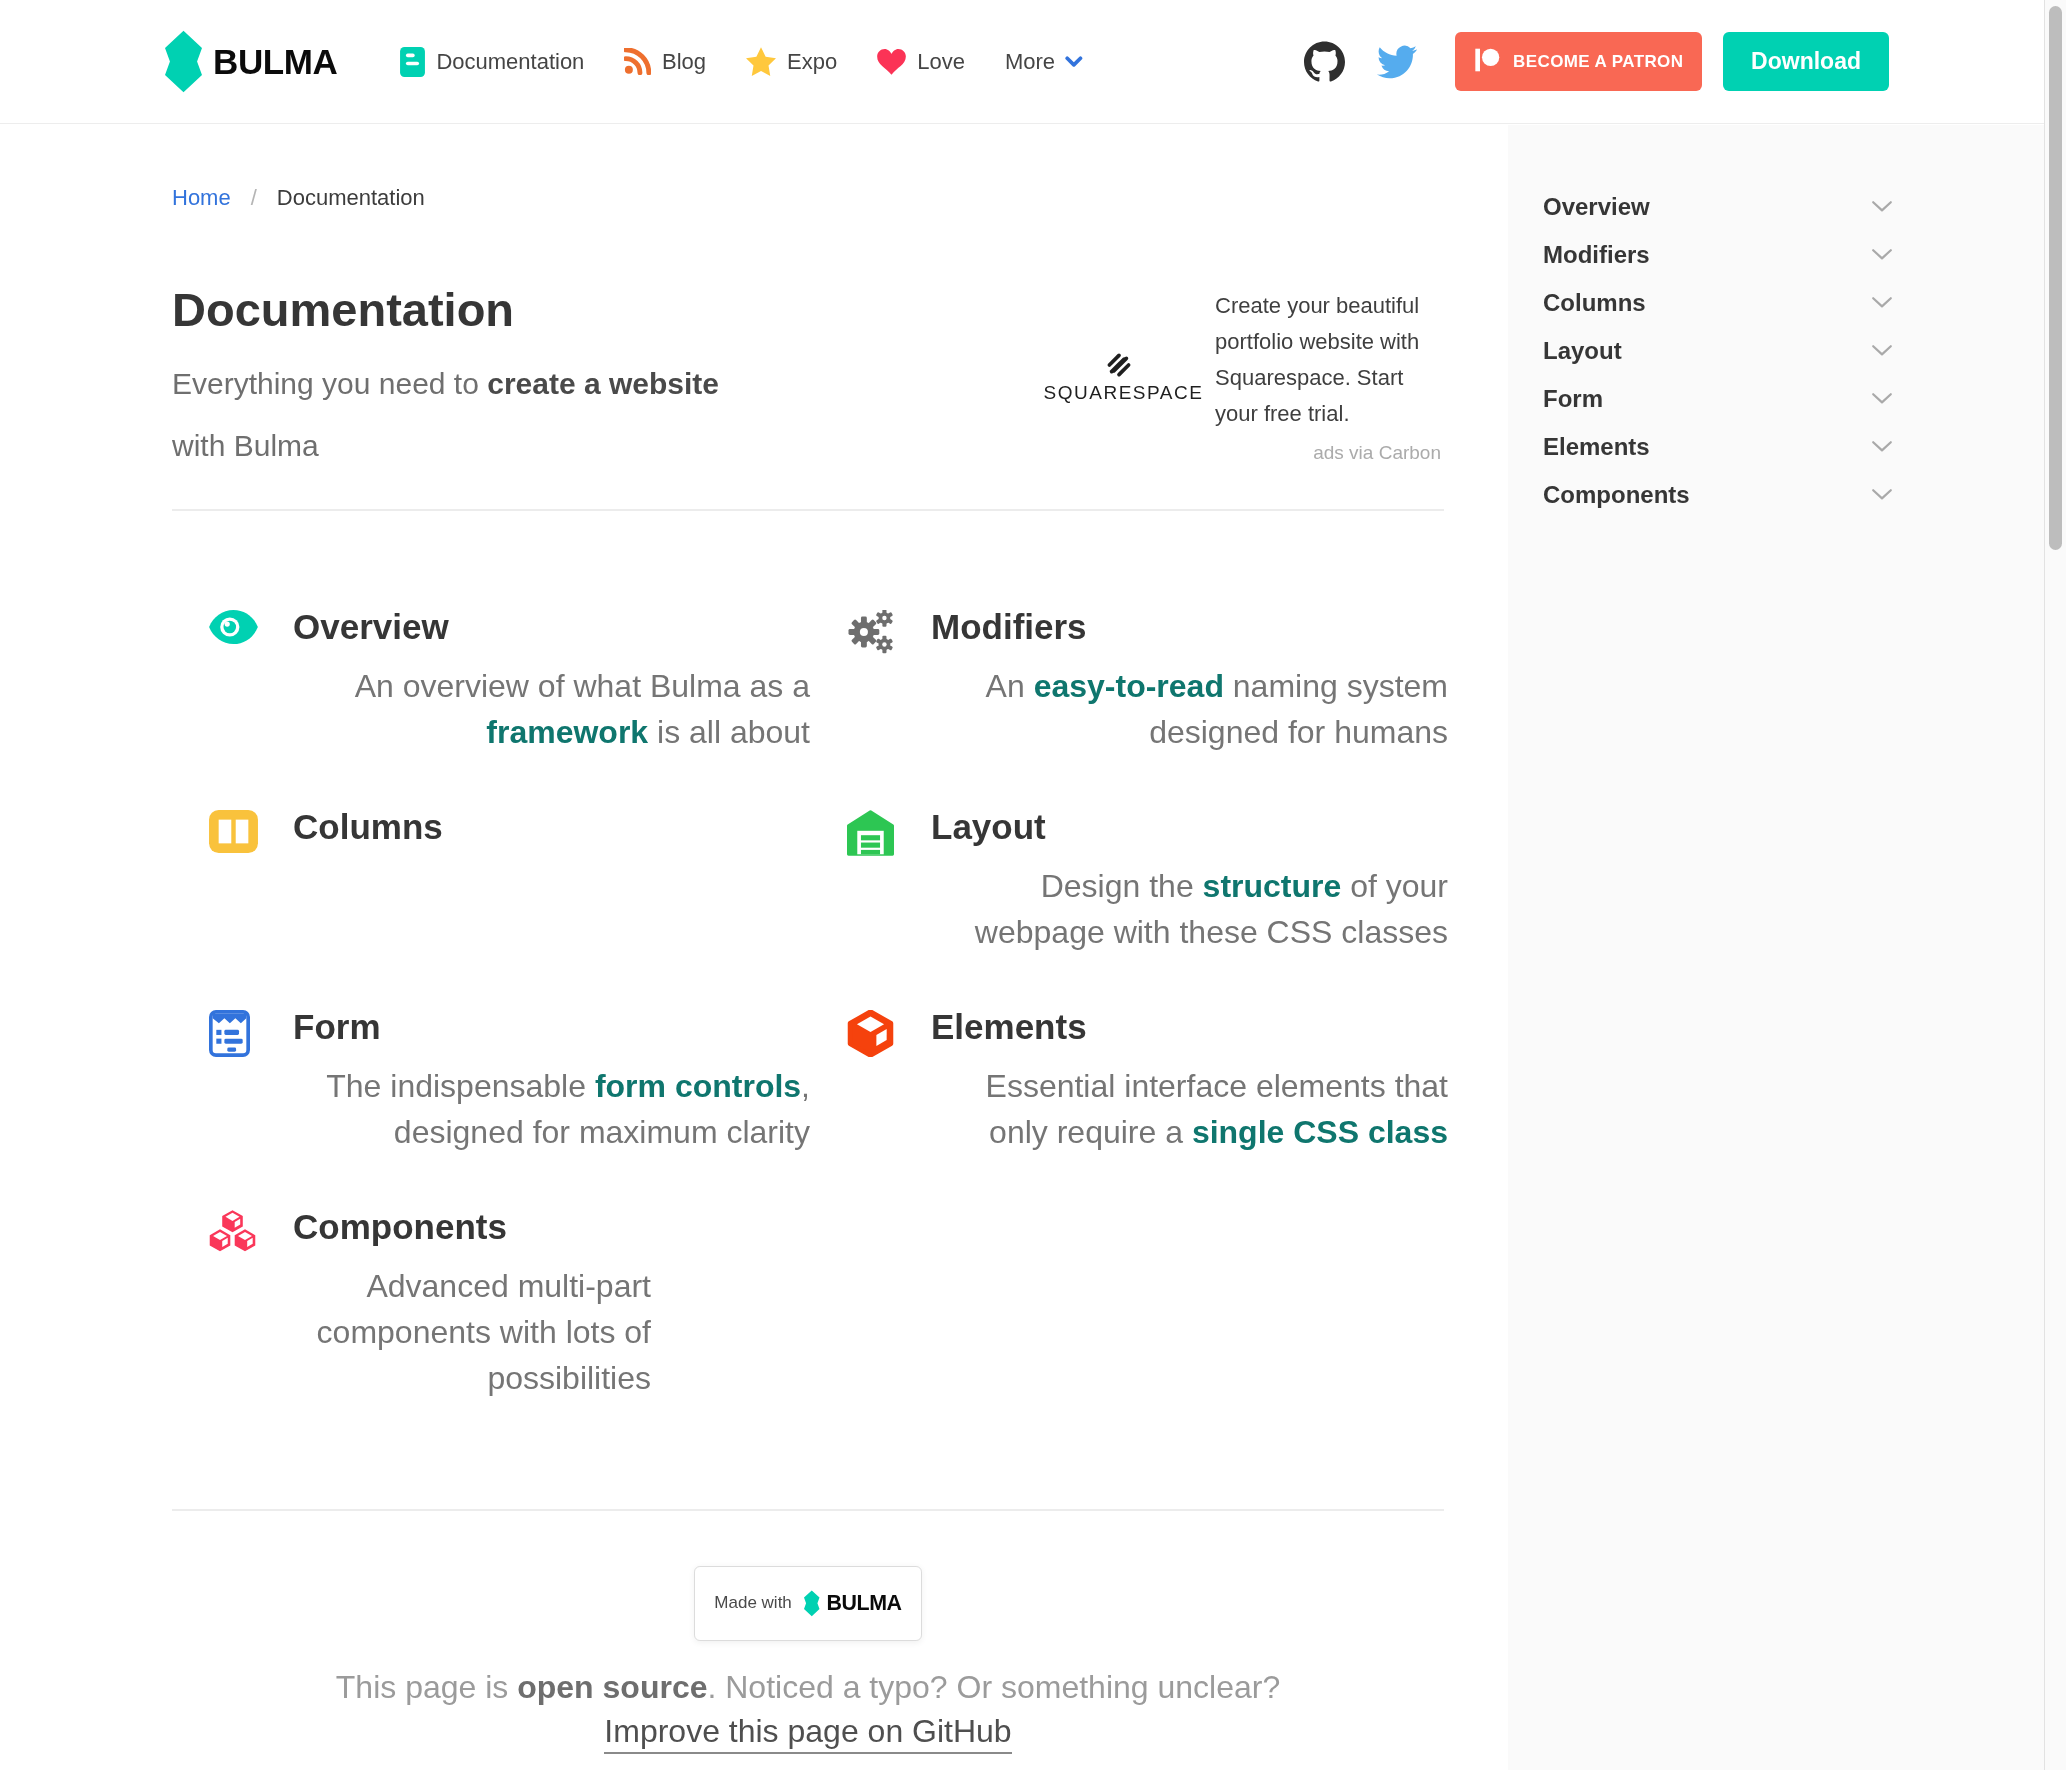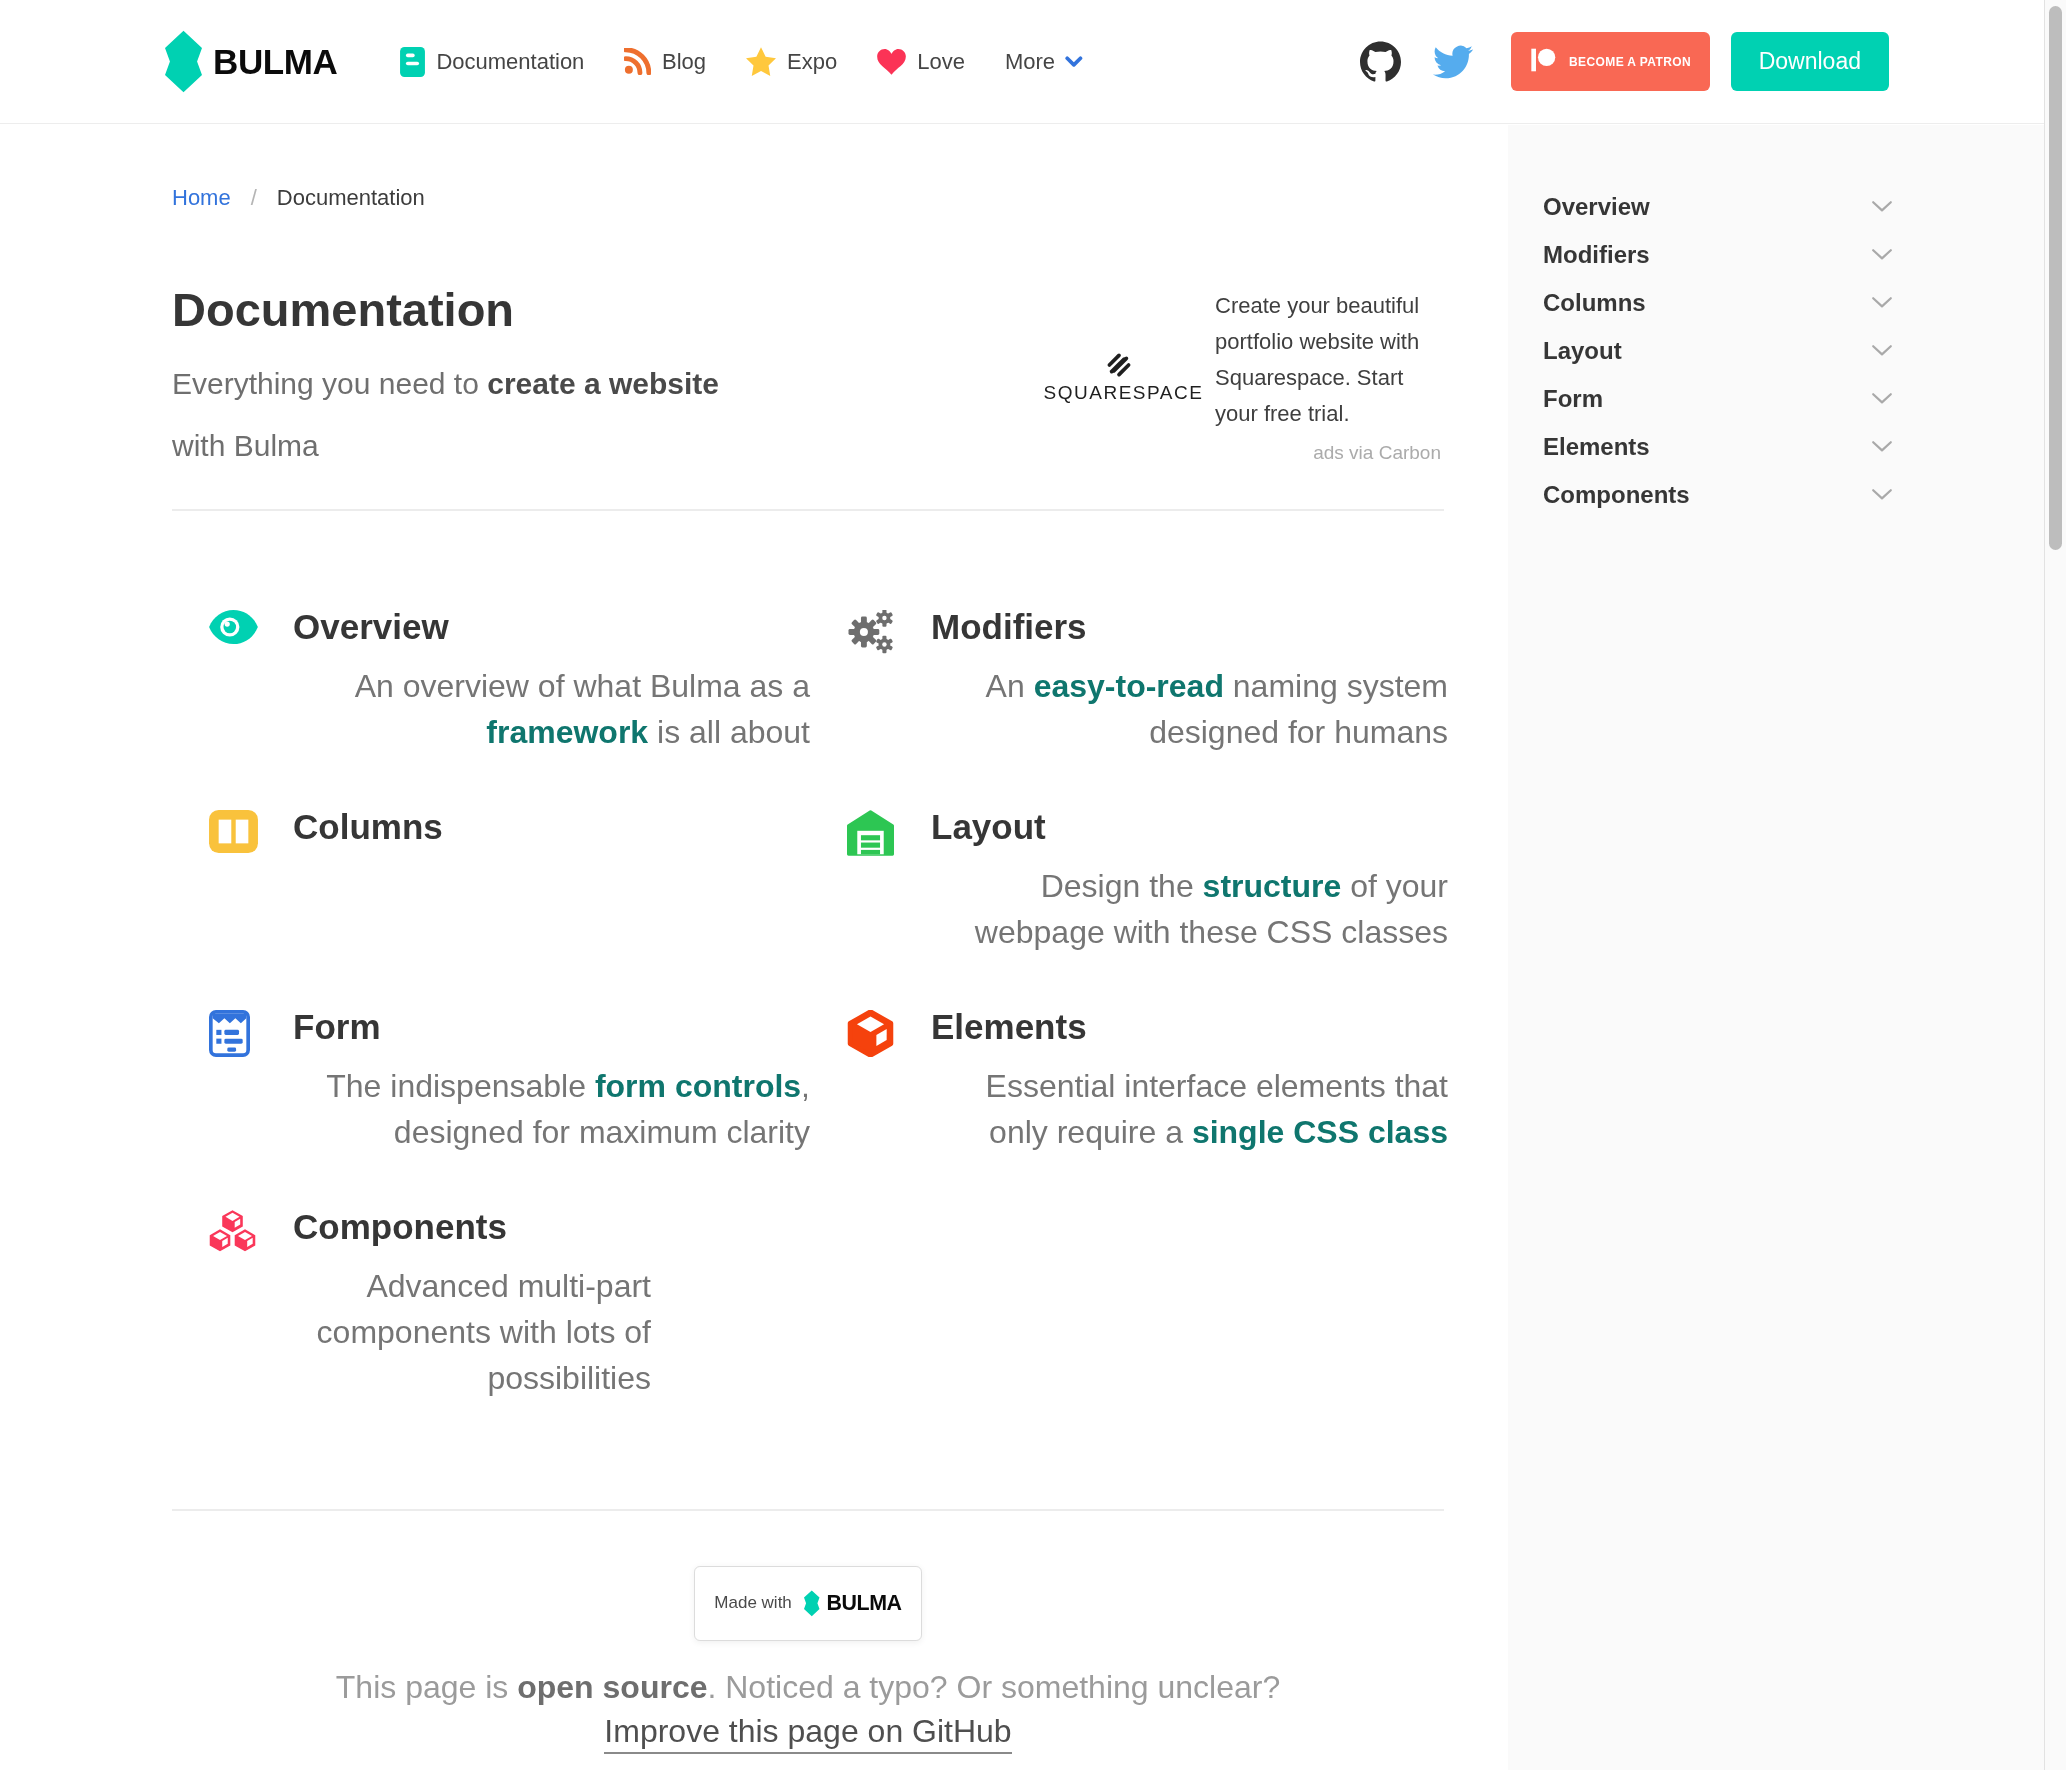--- a/index.html
+++ b/index.html
@@ -19,22 +19,22 @@
   .nav-item{display:flex;align-items:center;padding:0 20px;font-size:22px;color:#454545;cursor:pointer;white-space:nowrap;}
   .nav-item .ni{margin-right:11px;display:flex;align-items:center;}
   .more-chev{margin-left:10.3px;display:flex;align-items:center;}
   .nav-right{display:flex;align-items:center;}
   .icon-link{display:flex;align-items:center;cursor:pointer;}
   .gh{margin-right:32px;}
   .tw{margin-right:38px;}
   .btn{display:flex;align-items:center;justify-content:center;height:59px;border-radius:5.9px;
     color:#fff;cursor:pointer;box-sizing:border-box;}
   .btn-patreon{background:#f96854;padding:0 19px;}
-  .btn-patreon .pt-label{font-size:12px;font-weight:700;letter-spacing:0.4px;margin-left:12.5px;}
-  .btn-download{background:#00d1b2;padding:0 28px;margin-left:20.7px;font-size:23px;font-weight:400;}
+  .btn-patreon .pt-label{font-size:17px;font-weight:700;letter-spacing:0.4px;margin-left:12.5px;}
+  .btn-download{background:#00d1b2;padding:0 28px;margin-left:20.7px;font-size:23px;font-weight:700;}
   
   .sidebar{position:absolute;left:1508px;top:125px;width:558px;height:1646px;background:#fafafa;
     box-sizing:border-box;padding:58px 0 0 35px;}
   .menu-item{display:flex;align-items:center;justify-content:space-between;width:350px;height:48px;cursor:pointer;}
   .menu-label{font-size:24px;font-weight:700;color:#363636;}
   
   .scroll-track{position:absolute;right:0;top:0;width:20.7px;height:1771px;background:#fafafa;
     border-left:0.7px solid #e2e2e2;z-index:9;}
   .scroll-thumb{position:absolute;left:3.7px;top:5.9px;width:12.5px;height:544px;background:#bdbdbd;border-radius:6.6px;}
   

